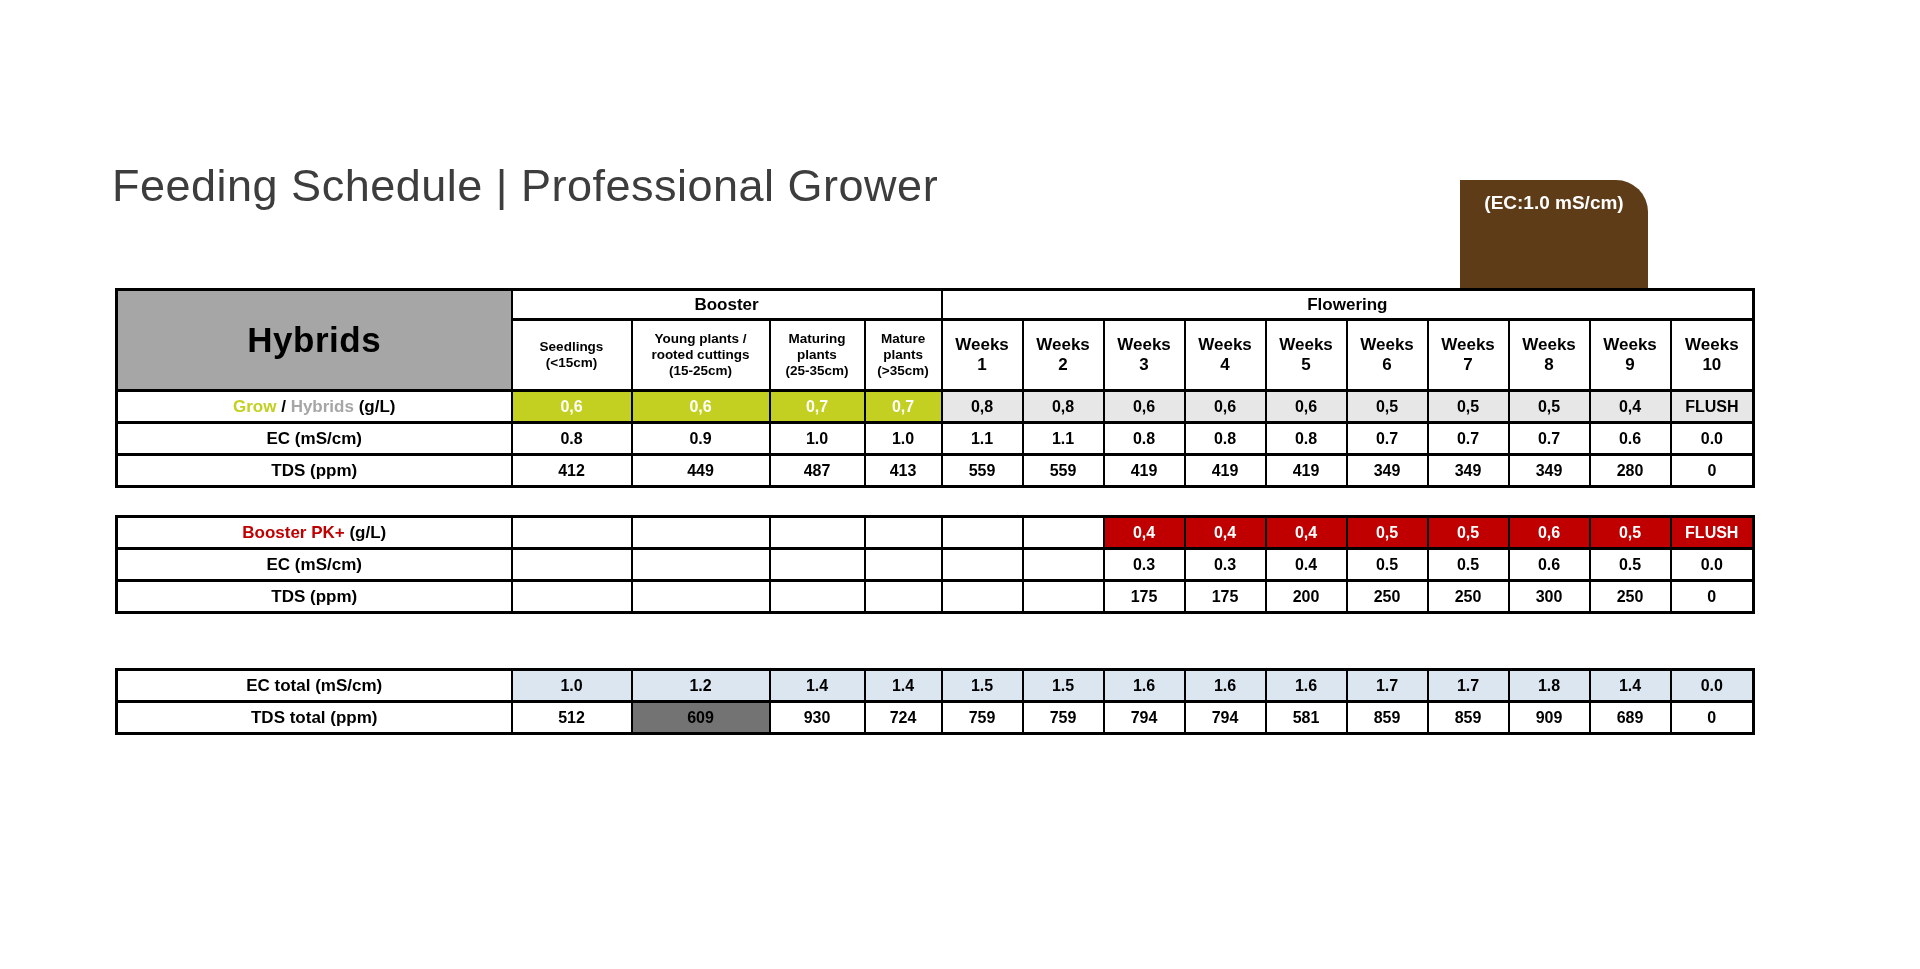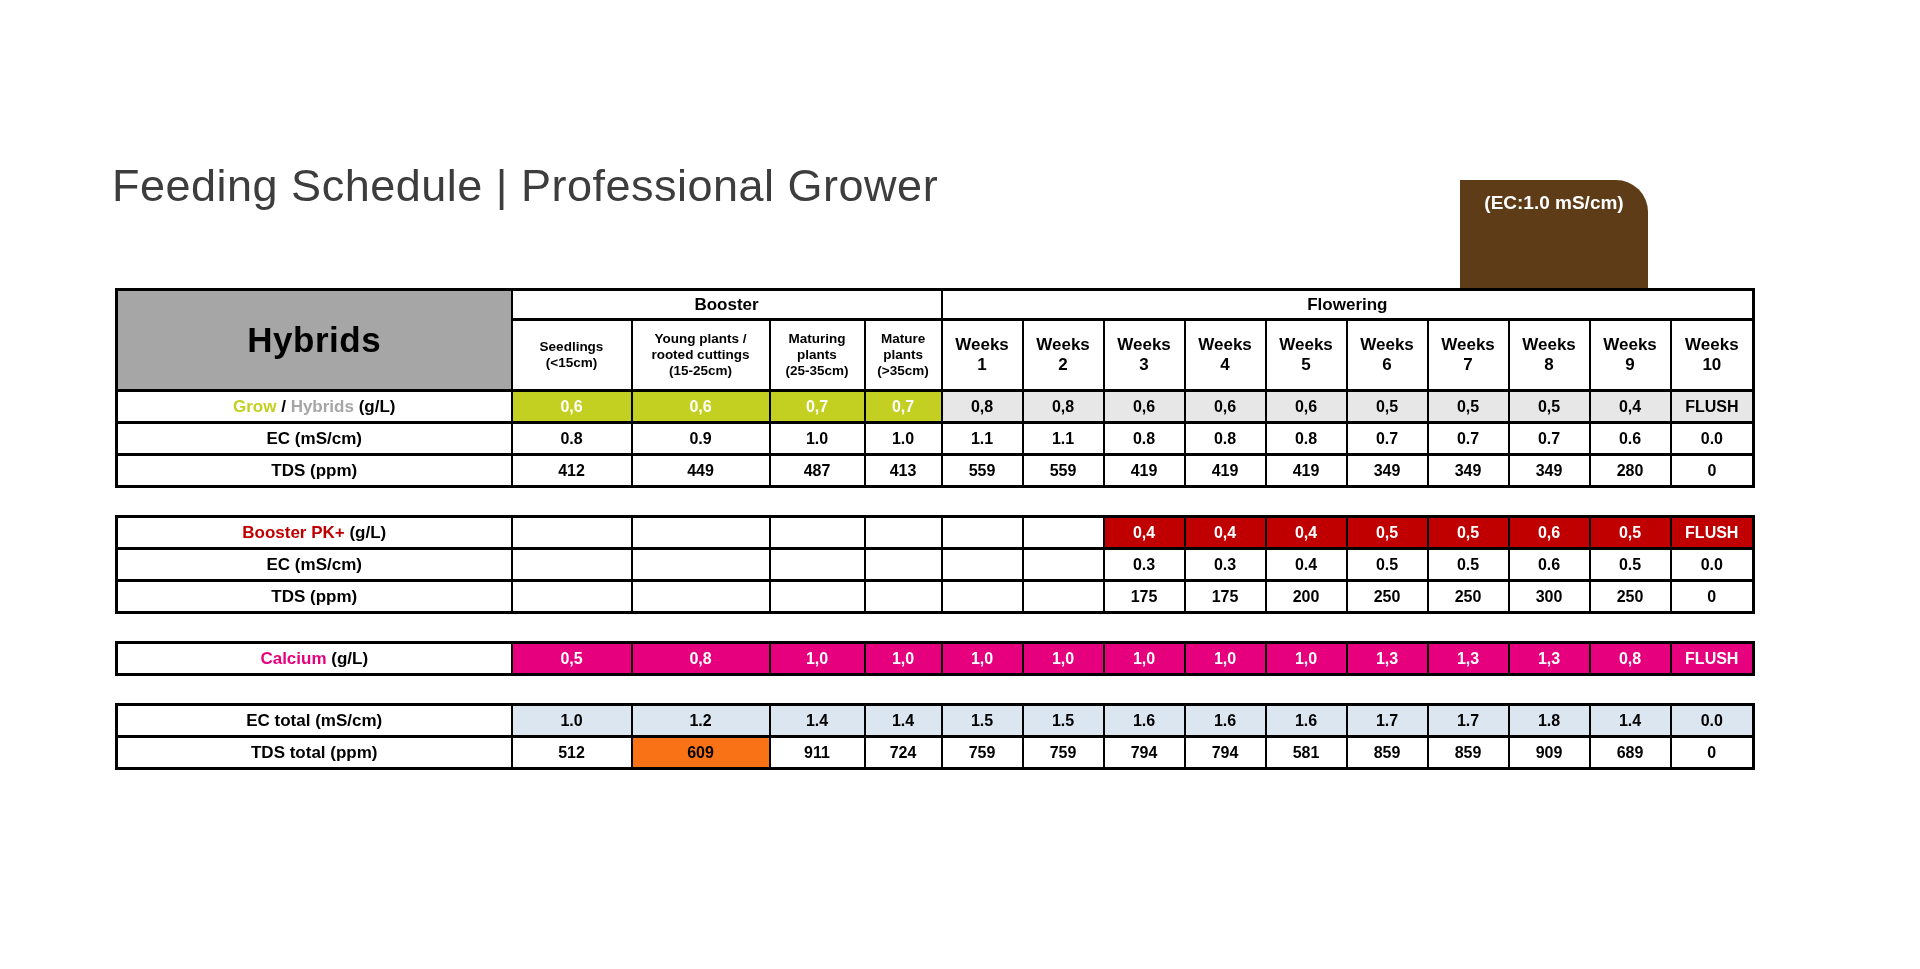--- a/index.html
+++ b/index.html
@@ -246,37 +246,20 @@
         <col style="width: 81px;">
         <col style="width: 81px;">
         <col style="width: 81px;">
         <col style="width: 81px;">
         <col style="width: 81px;">
         <col style="width: 81px;">
         <col style="width: 81px;">
         <col style="width: 83px;">
       </colgroup>
     <tbody>
-        <tr>
-          <td class="lbl"><span style="color: rgb(230, 0, 126);">Calcium</span><span> (g/L)</span></td>
-          <td class="val" style="background: rgb(230, 0, 126); color: rgb(255, 255, 255);">0,5</td>
-          <td class="val" style="background: rgb(230, 0, 126); color: rgb(255, 255, 255);">0,8</td>
-          <td class="val" style="background: rgb(230, 0, 126); color: rgb(255, 255, 255);">1,0</td>
-          <td class="val" style="background: rgb(230, 0, 126); color: rgb(255, 255, 255);">1,0</td>
-          <td class="val" style="background: rgb(230, 0, 126); color: rgb(255, 255, 255);">1,0</td>
-          <td class="val" style="background: rgb(230, 0, 126); color: rgb(255, 255, 255);">1,0</td>
-          <td class="val" style="background: rgb(230, 0, 126); color: rgb(255, 255, 255);">1,0</td>
-          <td class="val" style="background: rgb(230, 0, 126); color: rgb(255, 255, 255);">1,0</td>
-          <td class="val" style="background: rgb(230, 0, 126); color: rgb(255, 255, 255);">1,0</td>
-          <td class="val" style="background: rgb(230, 0, 126); color: rgb(255, 255, 255);">1,3</td>
-          <td class="val" style="background: rgb(230, 0, 126); color: rgb(255, 255, 255);">1,3</td>
-          <td class="val" style="background: rgb(230, 0, 126); color: rgb(255, 255, 255);">1,3</td>
-          <td class="val" style="background: rgb(230, 0, 126); color: rgb(255, 255, 255);">0,8</td>
-          <td class="val" style="background: rgb(230, 0, 126); color: rgb(255, 255, 255);">FLUSH</td>
-        </tr>
       </tbody>
   </table>
 
   <table class="grid">
     <colgroup>
         <col style="width: 395px;">
         <col style="width: 120px;">
         <col style="width: 138px;">
         <col style="width: 95px;">
         <col style="width: 77px;">
@@ -305,22 +288,22 @@
           <td class="val" style="background: rgb(220, 230, 241);">1.6</td>
           <td class="val" style="background: rgb(220, 230, 241);">1.7</td>
           <td class="val" style="background: rgb(220, 230, 241);">1.7</td>
           <td class="val" style="background: rgb(220, 230, 241);">1.8</td>
           <td class="val" style="background: rgb(220, 230, 241);">1.4</td>
           <td class="val" style="background: rgb(220, 230, 241);">0.0</td>
         </tr>
         <tr>
           <td class="lbl"><span>TDS total (ppm)</span></td>
           <td class="val" style="background: rgb(255, 255, 255);">512</td>
-          <td class="val" style="background: #f97316;">609</td>
-          <td class="val" style="background: rgb(255, 255, 255);">911</td>
+          <td class="val" style="background: #737373;">609</td>
+          <td class="val" style="background: rgb(255, 255, 255);">930</td>
           <td class="val" style="background: rgb(255, 255, 255);">724</td>
           <td class="val" style="background: rgb(255, 255, 255);">759</td>
           <td class="val" style="background: rgb(255, 255, 255);">759</td>
           <td class="val" style="background: rgb(255, 255, 255);">794</td>
           <td class="val" style="background: rgb(255, 255, 255);">794</td>
           <td class="val" style="background: rgb(255, 255, 255);">581</td>
           <td class="val" style="background: rgb(255, 255, 255);">859</td>
           <td class="val" style="background: rgb(255, 255, 255);">859</td>
           <td class="val" style="background: rgb(255, 255, 255);">909</td>
           <td class="val" style="background: rgb(255, 255, 255);">689</td>

